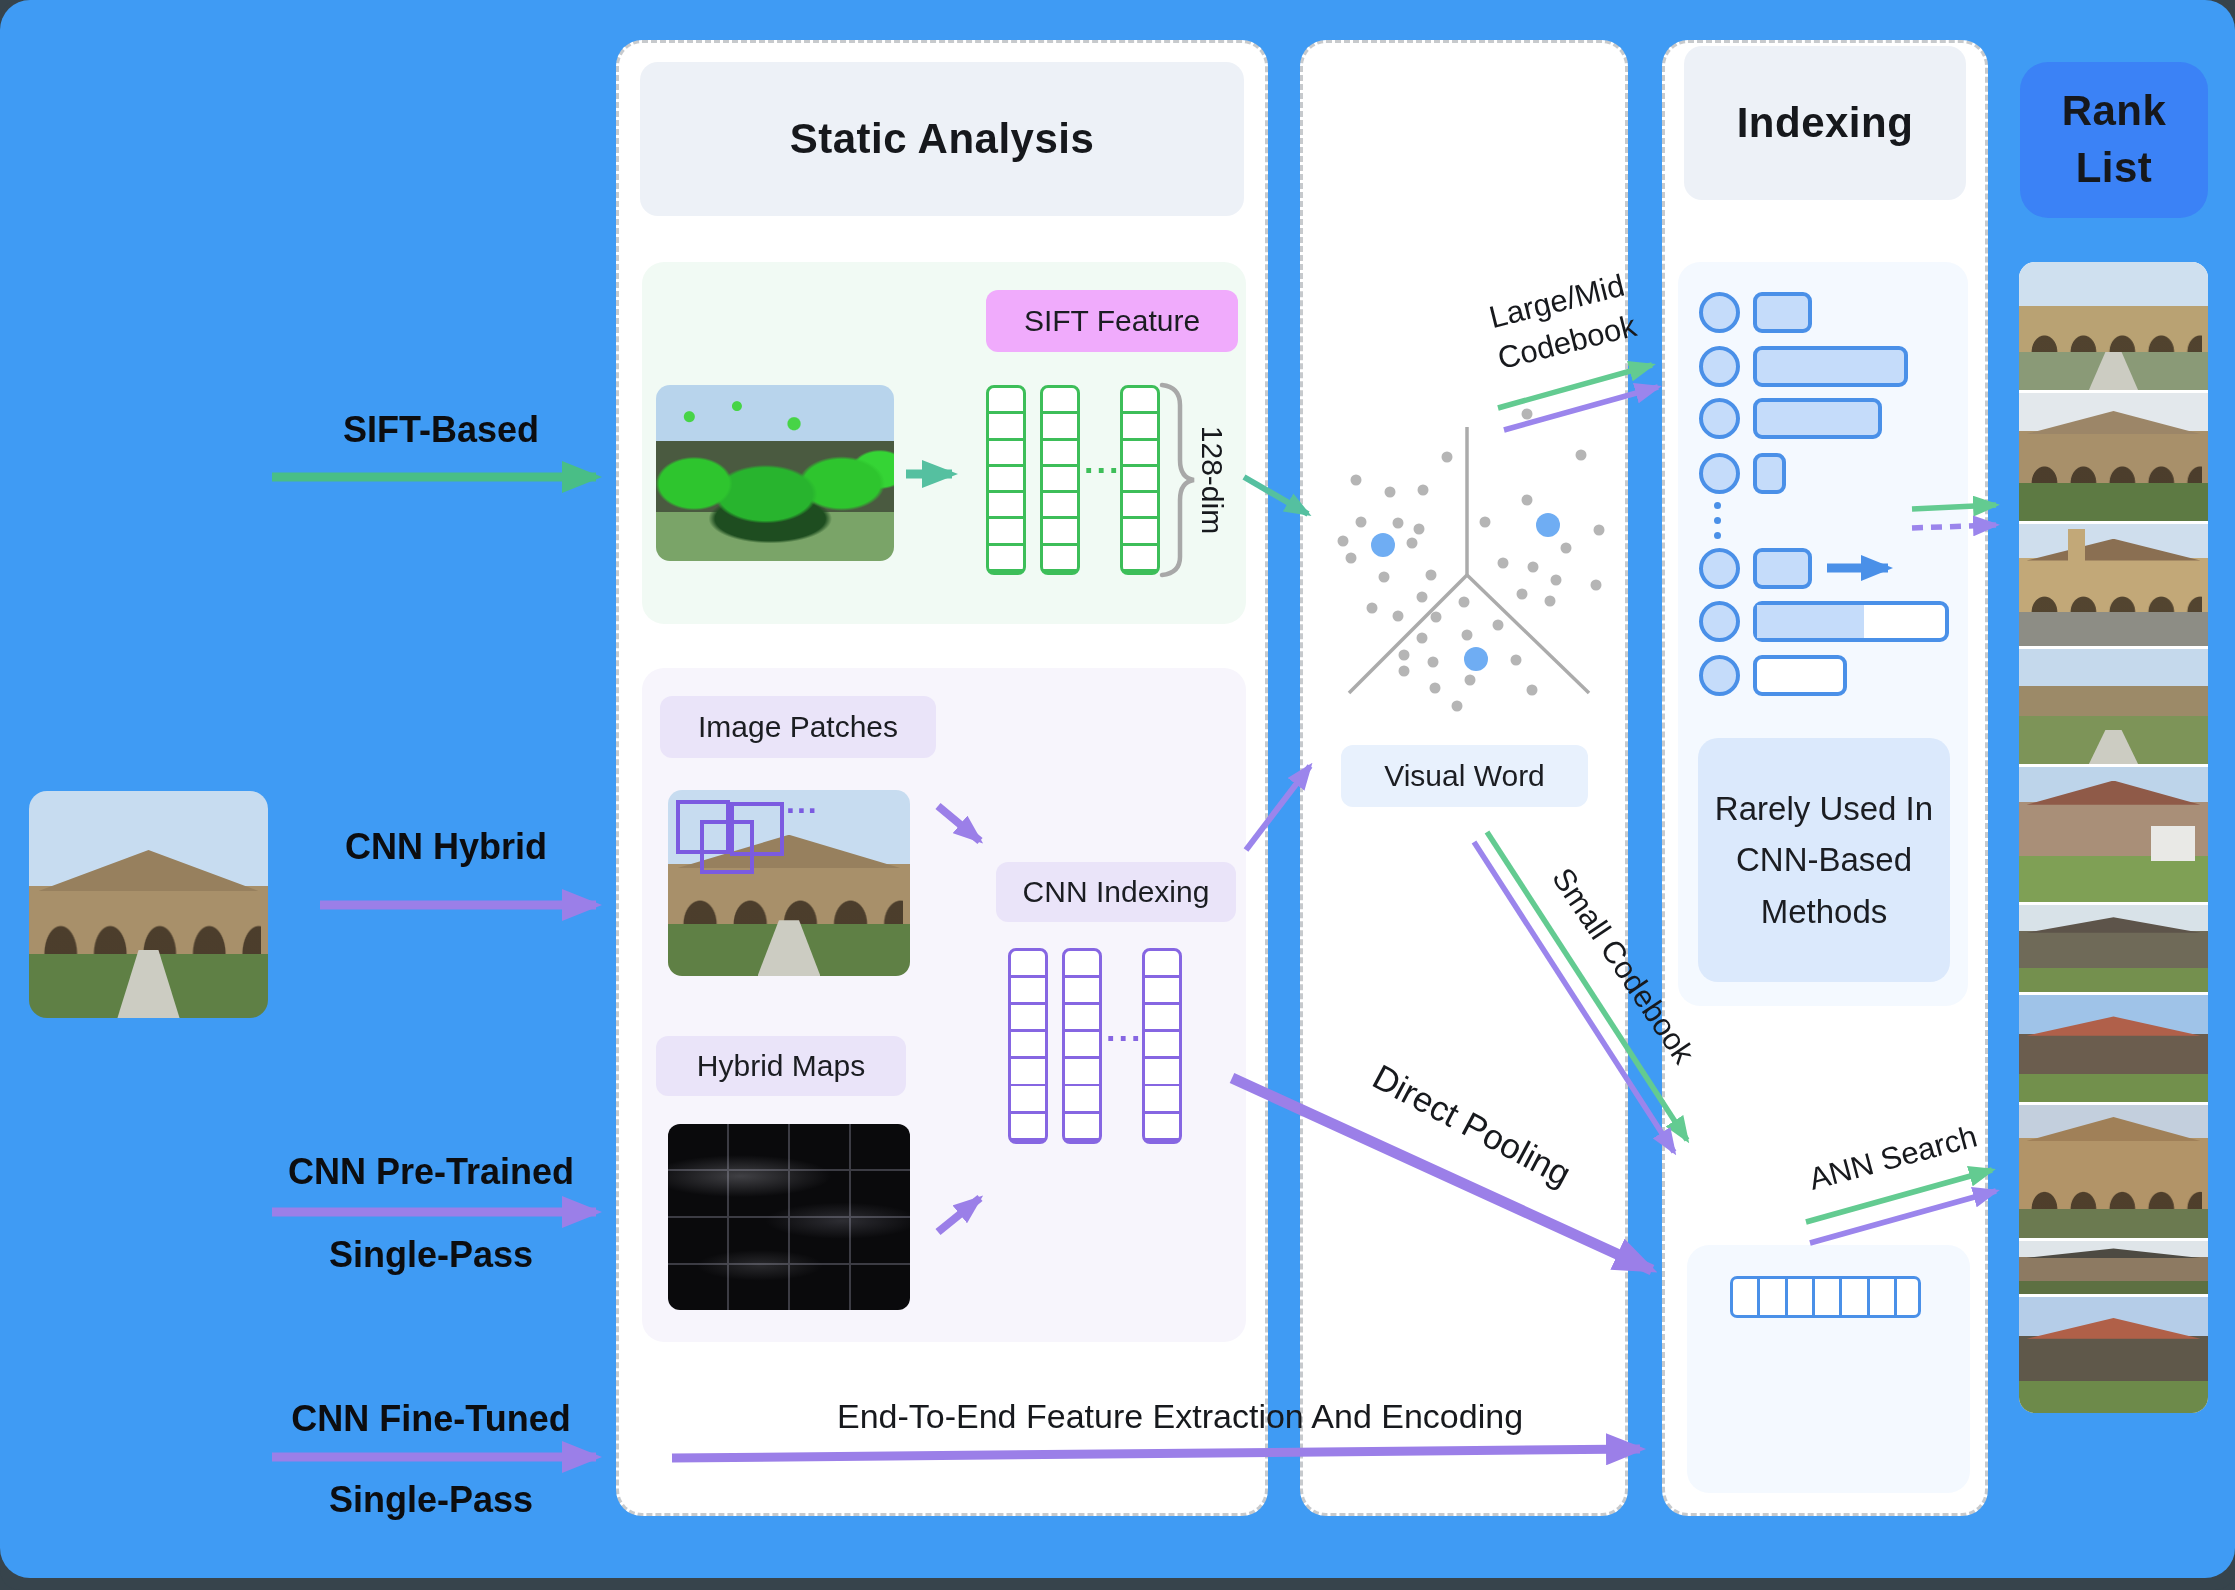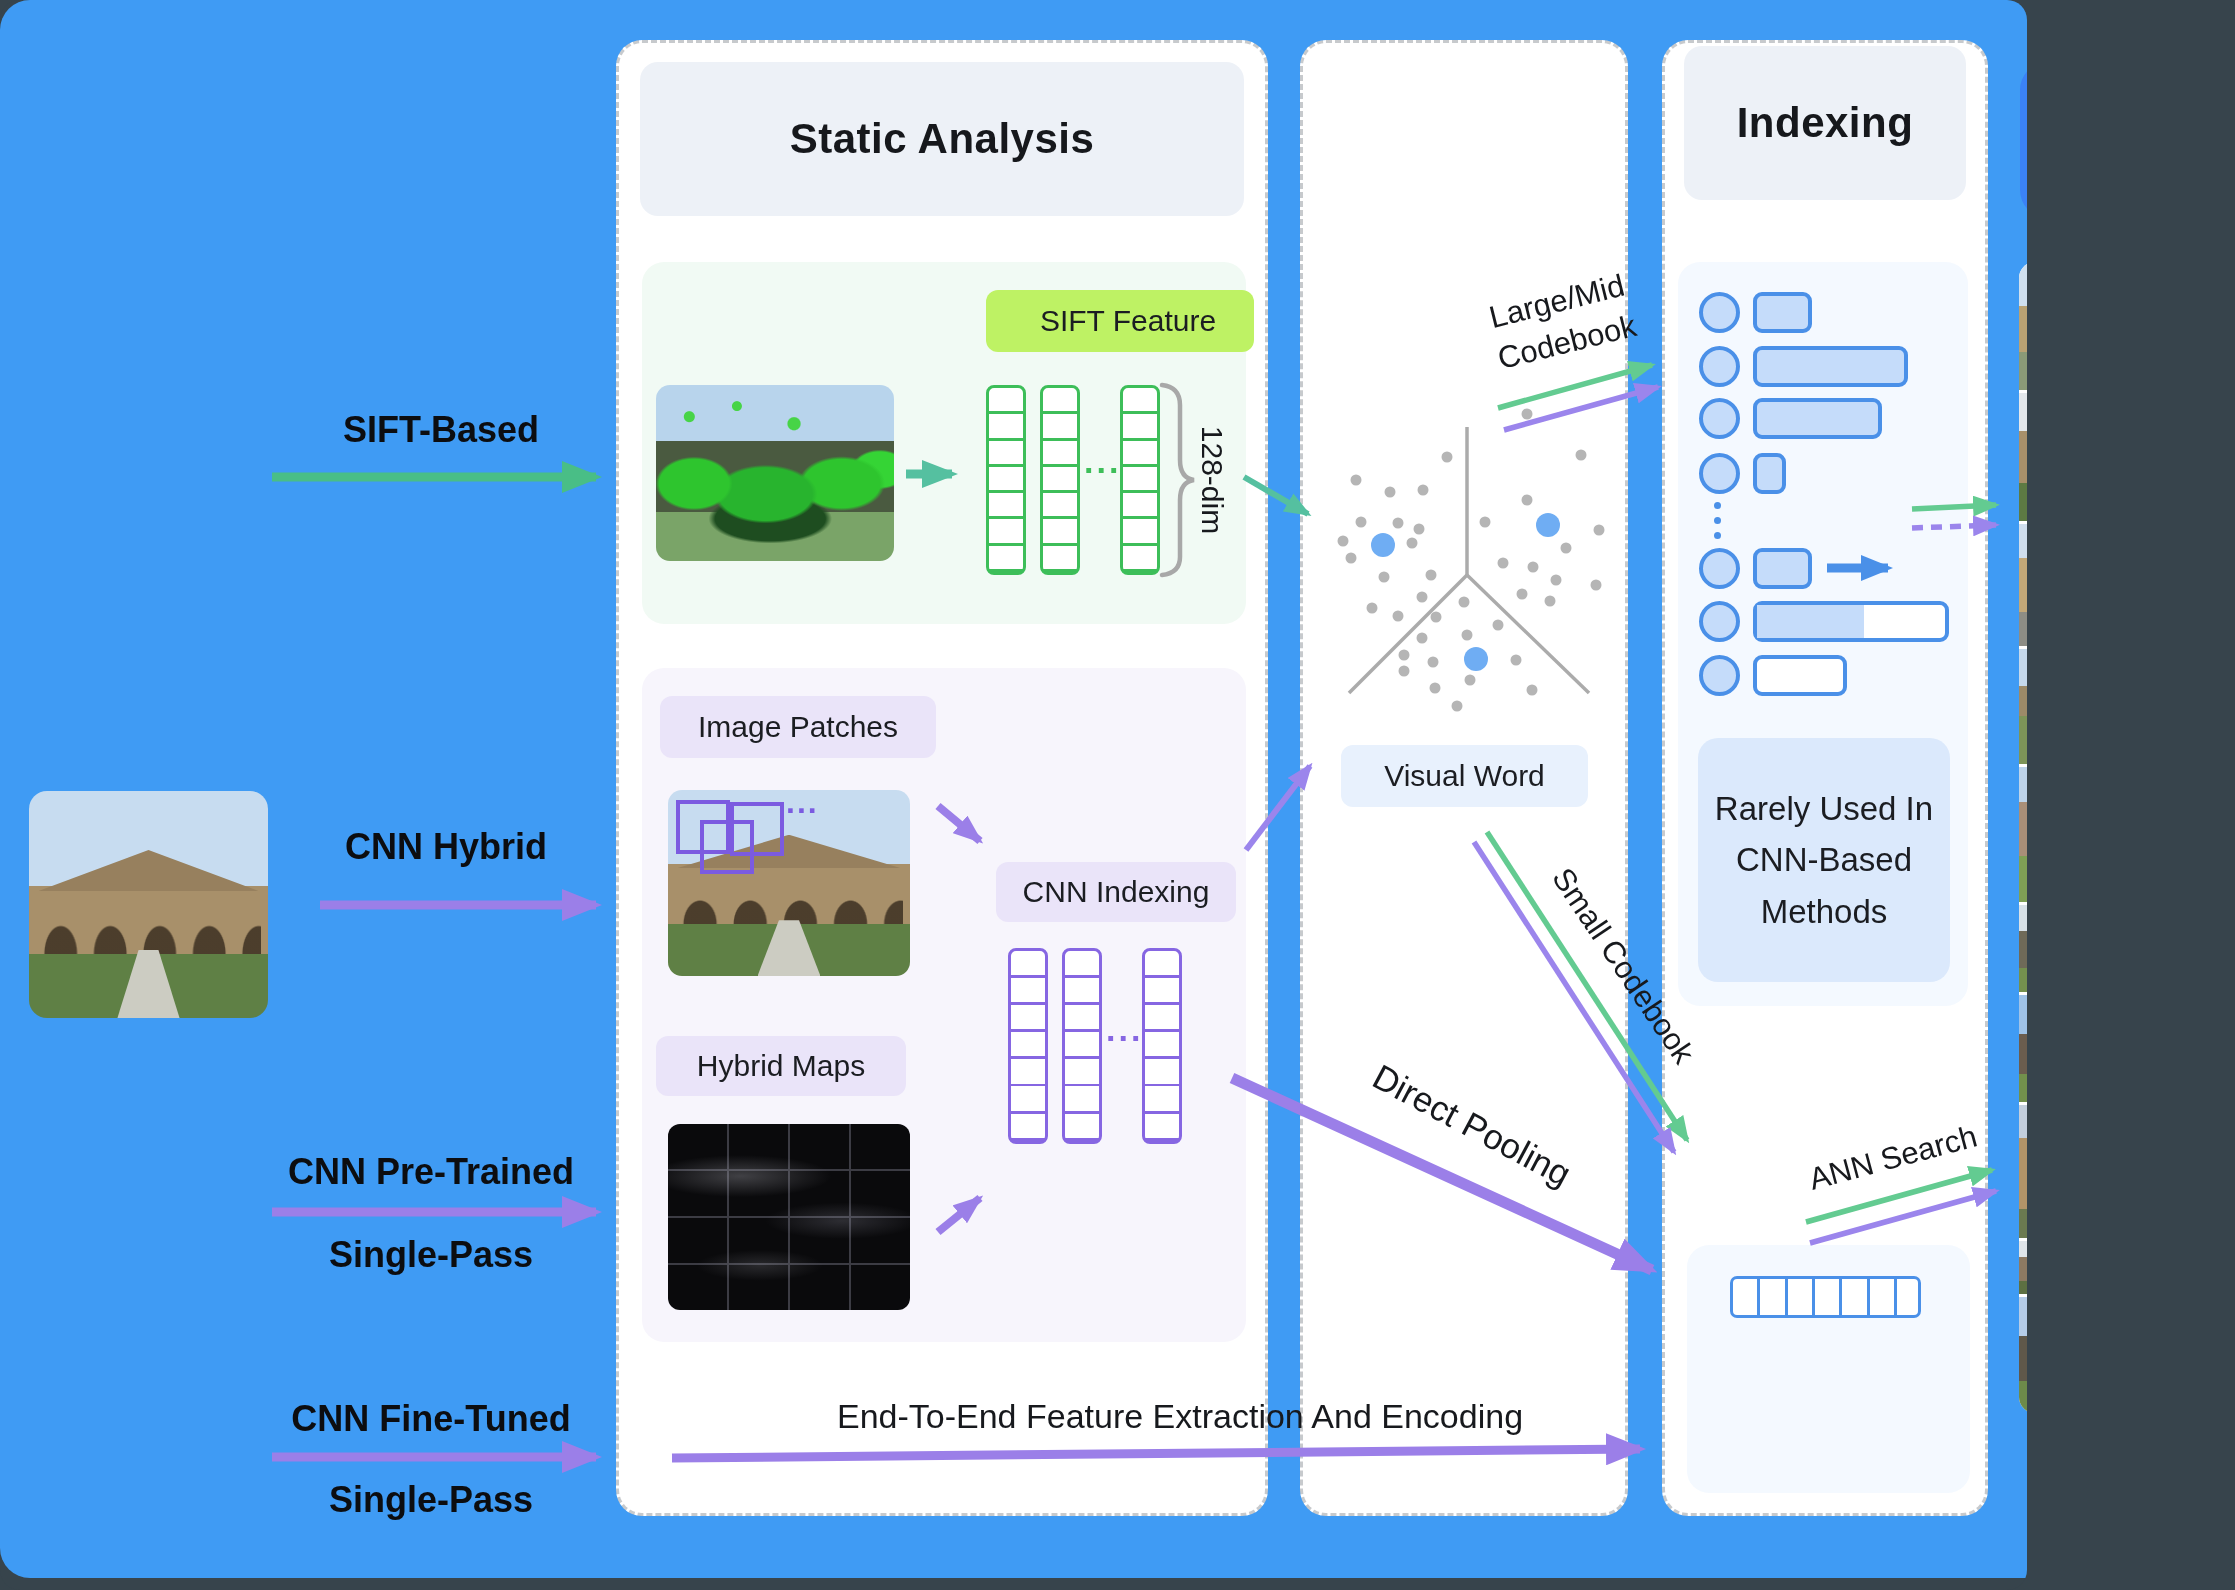--- a/index.html
+++ b/index.html
@@ -1,16 +1,16 @@
 <!DOCTYPE html>
 <html><head>
 <meta charset="utf-8">
 <style>
   html,body{margin:0;padding:0;background:#37444c;font-family:"Liberation Sans","DejaVu Sans",sans-serif;}
-  .canvas{position:relative;width:2027px;height:1590px;background:#37444c;overflow:hidden;border-radius:20px;}
+  .canvas{position:relative;width:2235px;height:1590px;background:#37444c;overflow:hidden;border-radius:20px;}
   .blue-bg{position:absolute;left:0;top:0;width:2235px;height:1578px;background:#3f9bf4;border-radius:30px;}
   .panel{position:absolute;background:#ffffff;border:3px dashed #c7cacd;border-radius:26px;box-sizing:border-box;}
   .panel-header{position:absolute;background:#edf1f7;border-radius:18px;display:flex;align-items:center;justify-content:center;
     font-size:42px;font-weight:700;color:#16181c;letter-spacing:.5px;text-align:center;}
   #rank-header{background:#3b82f6;border-radius:28px;line-height:1.35;}
   .section{position:absolute;border-radius:22px;}
   .label-box{position:absolute;display:flex;align-items:center;justify-content:center;border-radius:12px;
     font-size:30px;font-weight:500;color:#1b1d22;white-space:nowrap;}
   .side-label{position:absolute;transform:translate(-50%,-50%);font-size:36px;font-weight:600;color:#0c0d10;white-space:nowrap;}
   .rot-label{position:absolute;transform-origin:center;font-size:31px;font-weight:500;color:#17191d;
@@ -66,21 +66,21 @@
   <div class="side-label" style="left:431px;top:1419px;">CNN Fine-Tuned</div>
   <div class="side-label" style="left:431px;top:1500px;">Single-Pass</div>
 
   <div class="photo" id="query-photo" style="position: absolute; left: 29px; top: 791px; width: 239px; height: 227px; border-radius: 18px; background: linear-gradient(rgb(199, 220, 240) 0px, rgb(199, 220, 240) 42%, rgb(168, 144, 106) 42%, rgb(168, 144, 106) 72%, rgb(95, 128, 69) 72%, rgb(95, 128, 69) 100%);">
       <div style="position: absolute; left: 4%; width: 92%; top: 26%; height: 18%; background: rgb(151, 128, 94); clip-path: polygon(0px 100%, 50% 0px, 100% 100%);"></div>
       <div style="position: absolute; left: 3%; width: 94%; top: 50%; height: 22%; background-image: radial-gradient(55% 95% at 50% 100%, rgba(40, 30, 20, 0.72) 0px, rgba(40, 30, 20, 0.72) 58%, transparent 62%); background-size: 22% 100%; background-repeat: repeat-x;"></div>
       <div style="position: absolute; left: 37%; width: 26%; bottom: 0px; height: 30%; background: rgb(204, 204, 194); clip-path: polygon(34% 0px, 66% 0px, 100% 100%, 0px 100%);"></div>
     </div>
 
   <div class="section" style="left:642px;top:262px;width:604px;height:362px;background:#f1faf4;"></div>
-  <div class="label-box" style="left:986px;top:290px;width:252px;height:62px;background:#bef264;padding-left:16px;">SIFT Feature</div>
+  <div class="label-box" style="left:986px;top:290px;width:252px;height:62px;background:#f0abfc;">SIFT Feature</div>
   <div class="photo" id="sift-photo" style="position: absolute; left: 656px; top: 385px; width: 238px; height: 176px; border-radius: 14px; background: linear-gradient(rgb(184, 212, 236) 0px, rgb(184, 212, 236) 32%, rgb(74, 90, 64) 32%, rgb(74, 90, 64) 72%, rgb(122, 164, 104) 72%, rgb(122, 164, 104) 100%);">
       <div style="position: absolute; inset: 0px; background: radial-gradient(10px 10px at 14% 18%, rgb(71, 212, 71) 0px, rgb(71, 212, 71) 50%, transparent 60%), radial-gradient(9px 9px at 34% 12%, rgb(71, 212, 71) 0px, rgb(71, 212, 71) 50%, transparent 60%), radial-gradient(12px 12px at 58% 22%, rgb(71, 212, 71) 0px, rgb(71, 212, 71) 50%, transparent 60%), radial-gradient(60px 42px at 16% 56%, rgb(46, 197, 46) 0px, rgb(46, 197, 46) 58%, transparent 64%), radial-gradient(85px 48px at 46% 62%, rgb(40, 180, 46) 0px, rgb(40, 180, 46) 55%, transparent 61%), radial-gradient(70px 44px at 78% 56%, rgb(46, 197, 46) 0px, rgb(46, 197, 46) 55%, transparent 62%), radial-gradient(46px 32px at 94% 48%, rgb(53, 212, 53) 0px, rgb(53, 212, 53) 55%, transparent 62%), radial-gradient(95px 38px at 48% 76%, rgb(30, 77, 32) 0px, rgb(30, 77, 32) 58%, transparent 65%);"></div>
     </div>
 
   <div class="vcol green" style="left:986px;top:385px;height:190px;"></div>
   <div class="vcol green" style="left:1040px;top:385px;height:190px;"></div>
   <div class="vcol green" style="left:1120px;top:385px;height:190px;"></div>
   <div class="dots-ellipsis" style="left:1084px;top:442px;color:#3dbe59;">...</div>
   <div class="rot-label" style="left:1212px;top:480px;transform:translate(-50%,-50%) rotate(90deg);font-size:30px;">128-dim</div>
 

